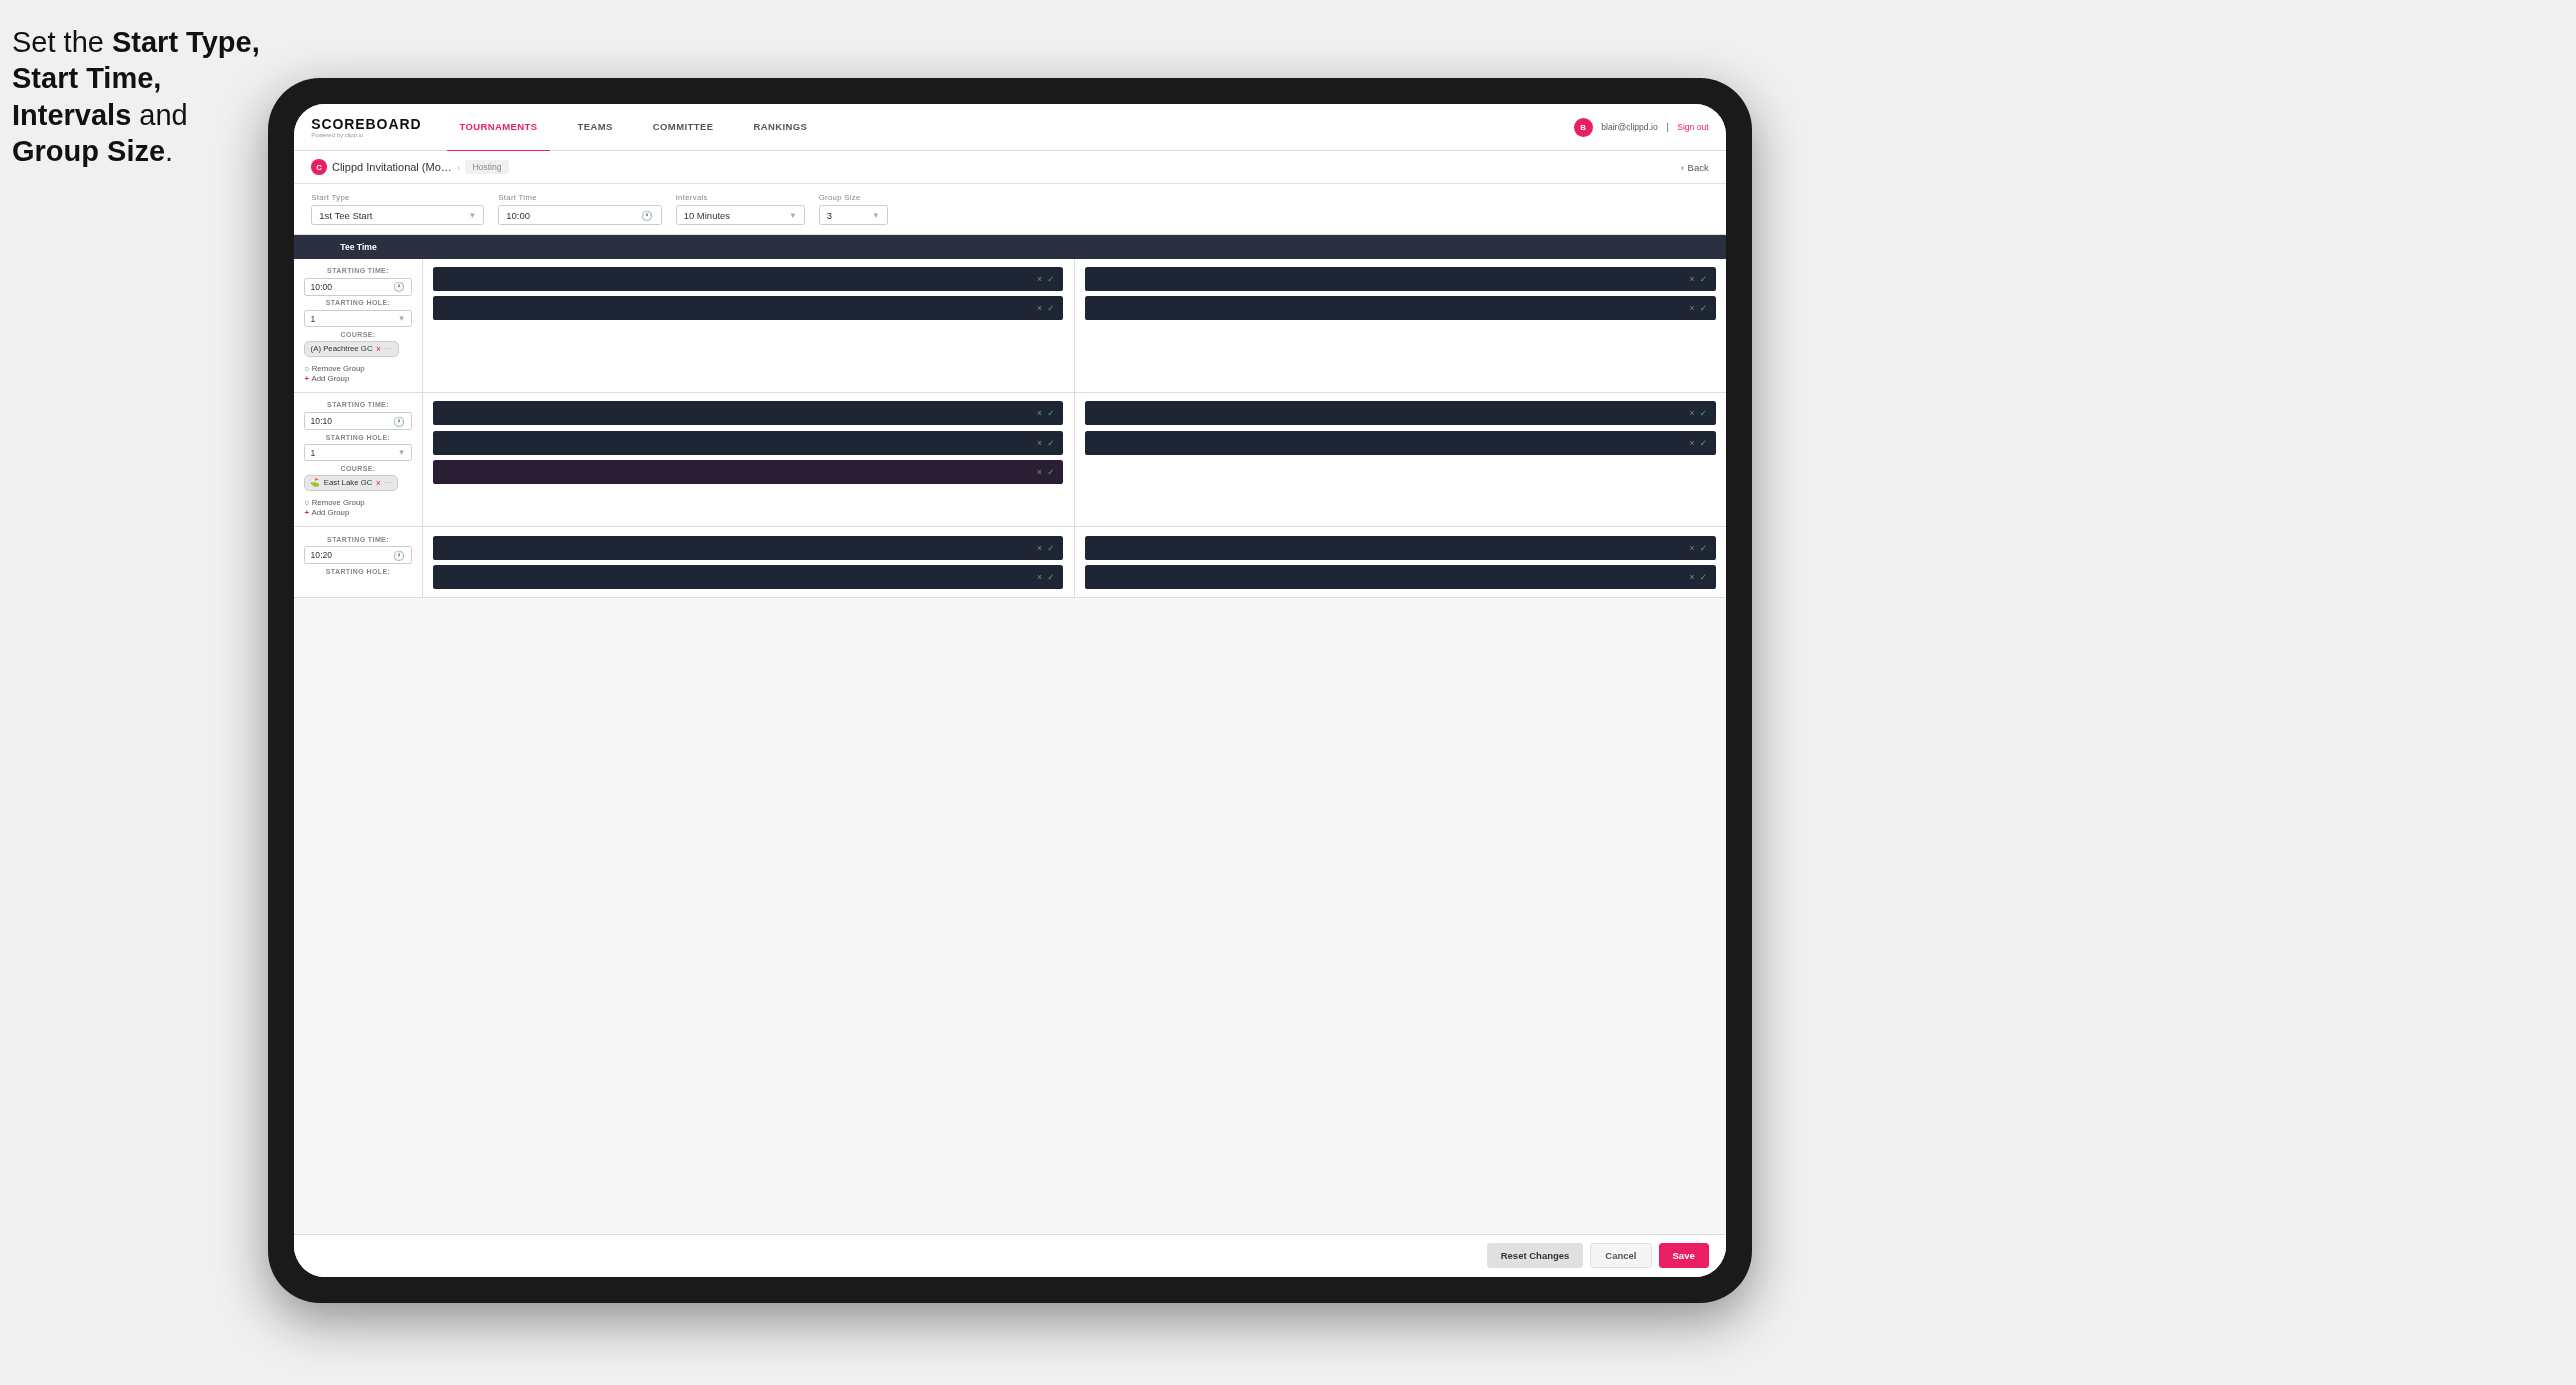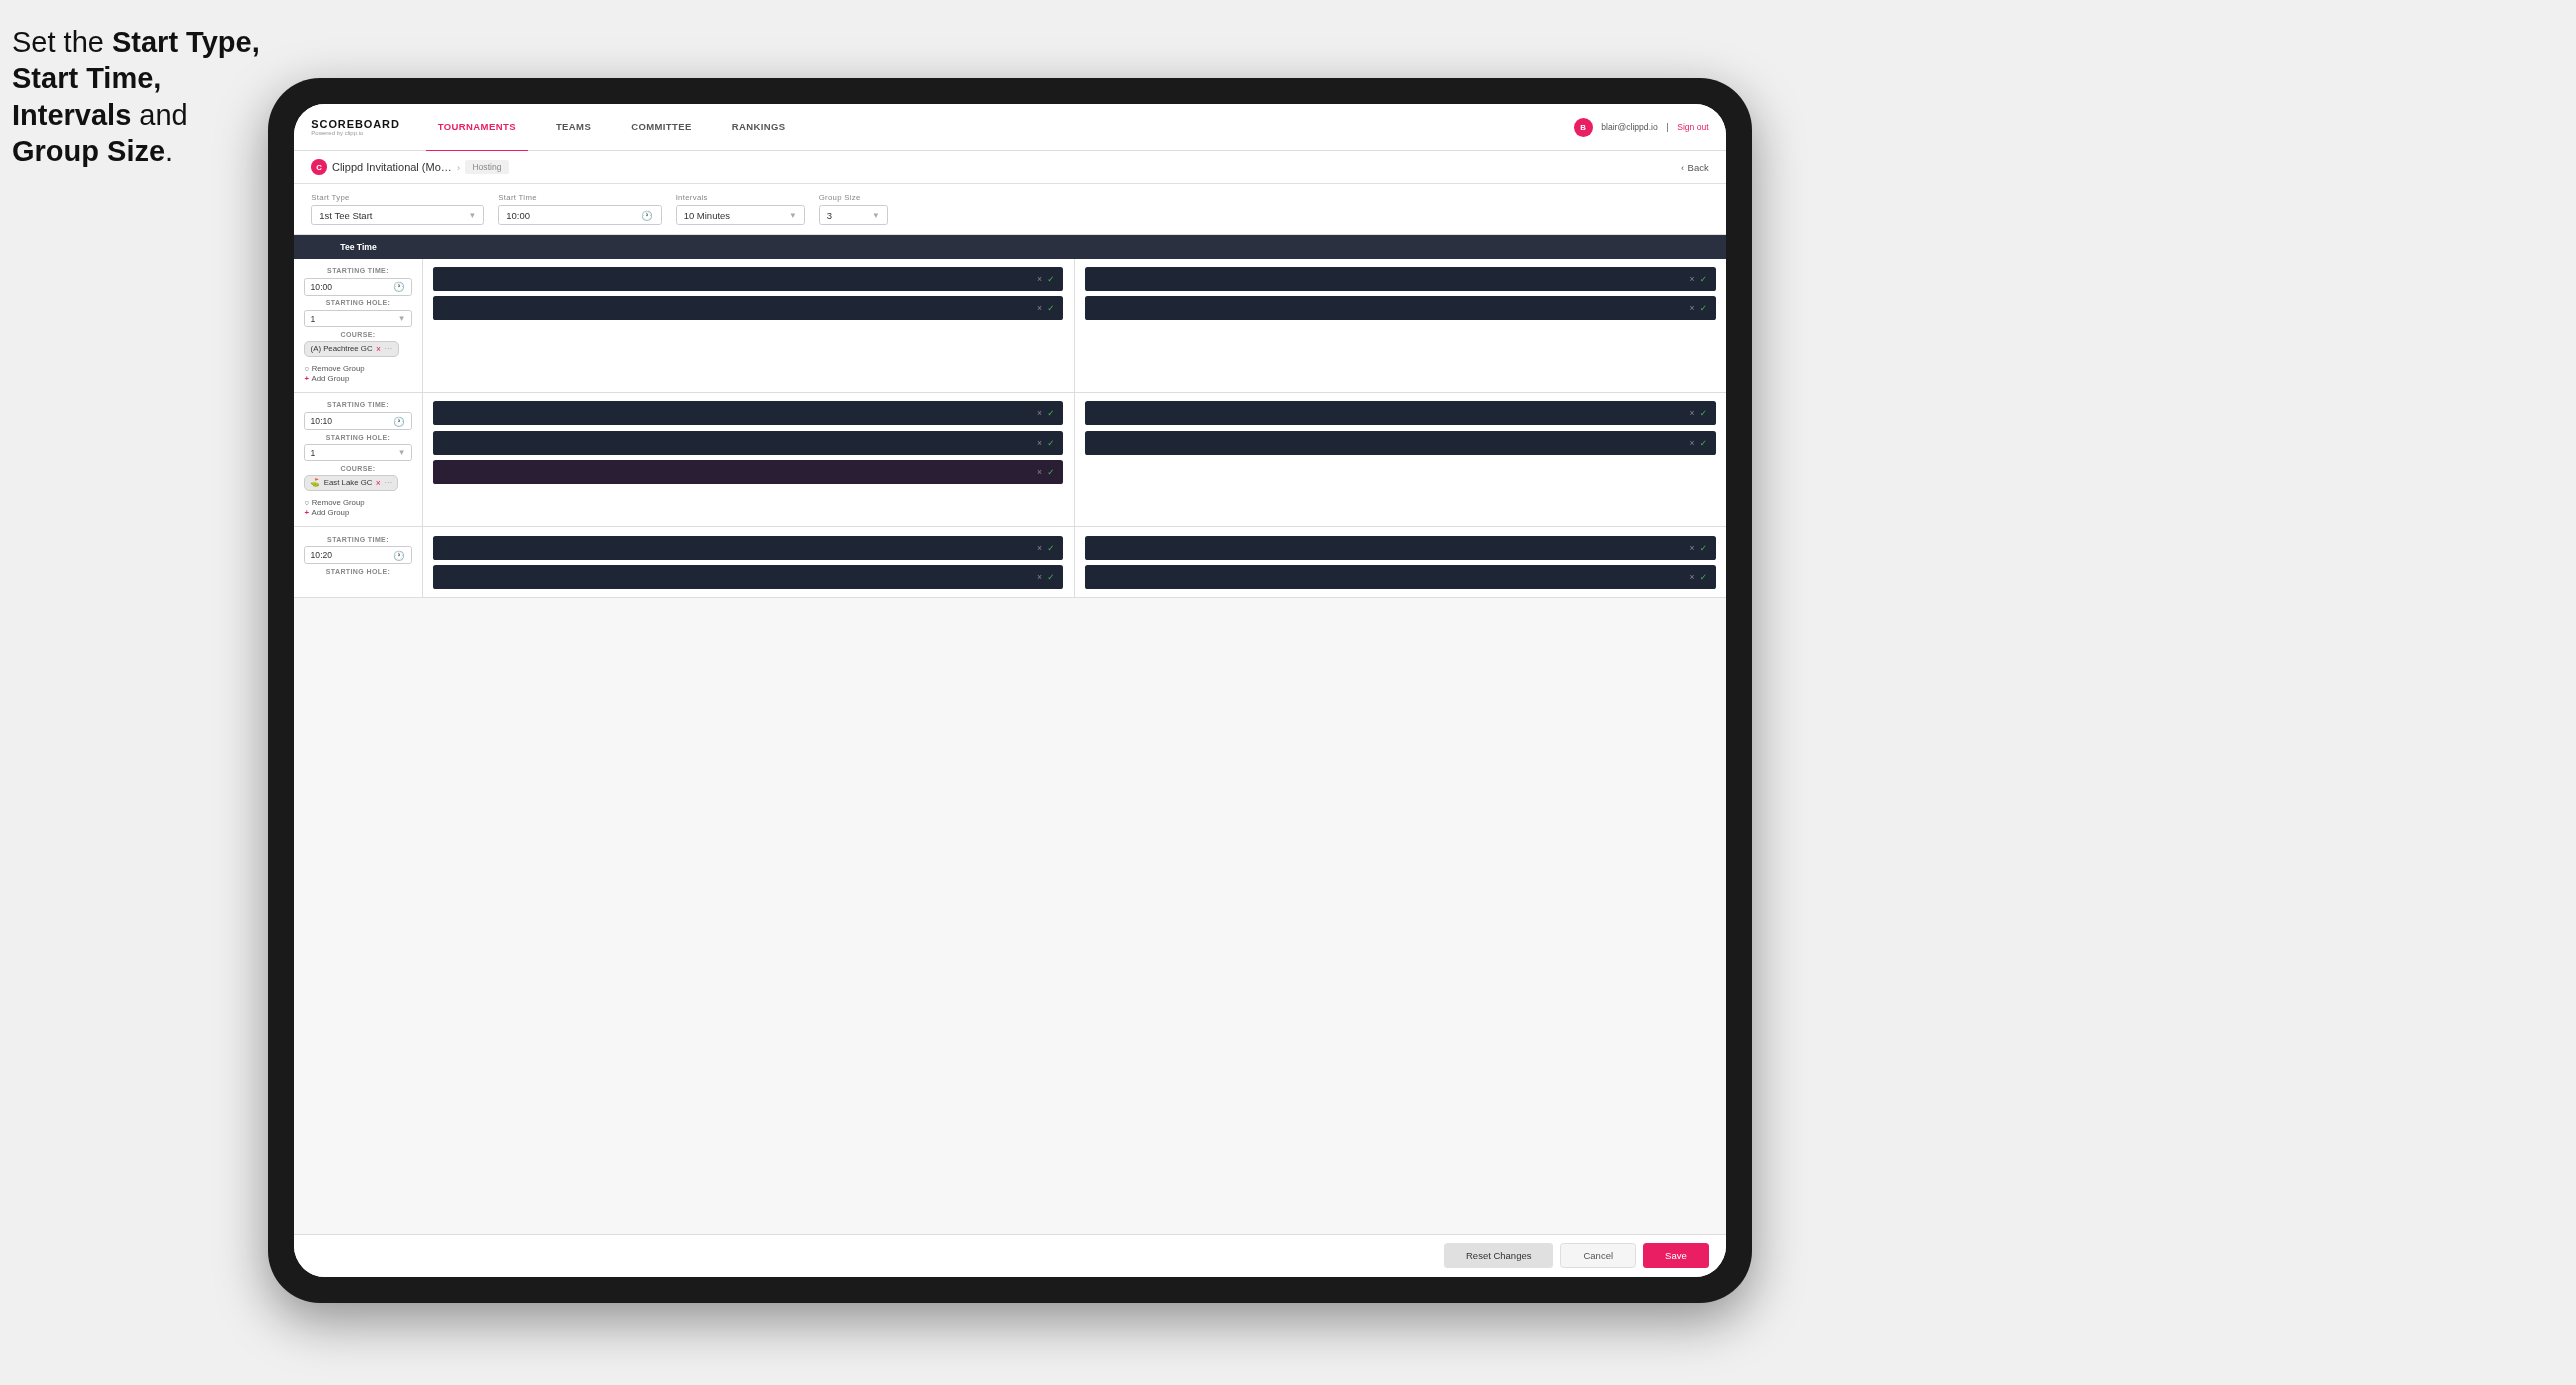--- a/index.html
+++ b/index.html
@@ -54,21 +54,21 @@
       align-items: center;
       height: 47px;
       flex-shrink: 0;
     }
     .logo-area {
       display: flex;
       flex-direction: column;
       margin-right: 26px;
     }
     .logo-text {
-      font-size: 11px;
+      font-size: 14px;
       font-weight: 900;
       letter-spacing: 0.9px;
       color: #111;
     }
     .logo-sub {
       font-size: 6px;
       color: #999;
     }
     .nav-links {
       display: flex;
@@ -368,24 +368,24 @@
     .footer {
       background: #fff;
       border-top: 0.9px solid #ddd;
       padding: 8.6px 17.3px;
       display: flex;
       justify-content: flex-end;
       gap: 7px;
       flex-shrink: 0;
     }
     .btn {
-      padding: 6px 22px;
+      padding: 6px 14px;
       border-radius: 3.5px;
       font-size: 9.5px;
-      font-weight: 400;
+      font-weight: 700;
       cursor: pointer;
       border: none;
     }
     .btn-reset {
       background: #e0e0e0;
       color: #333;
     }
     .btn-cancel {
       background: #f5f5f5;
       color: #555;

